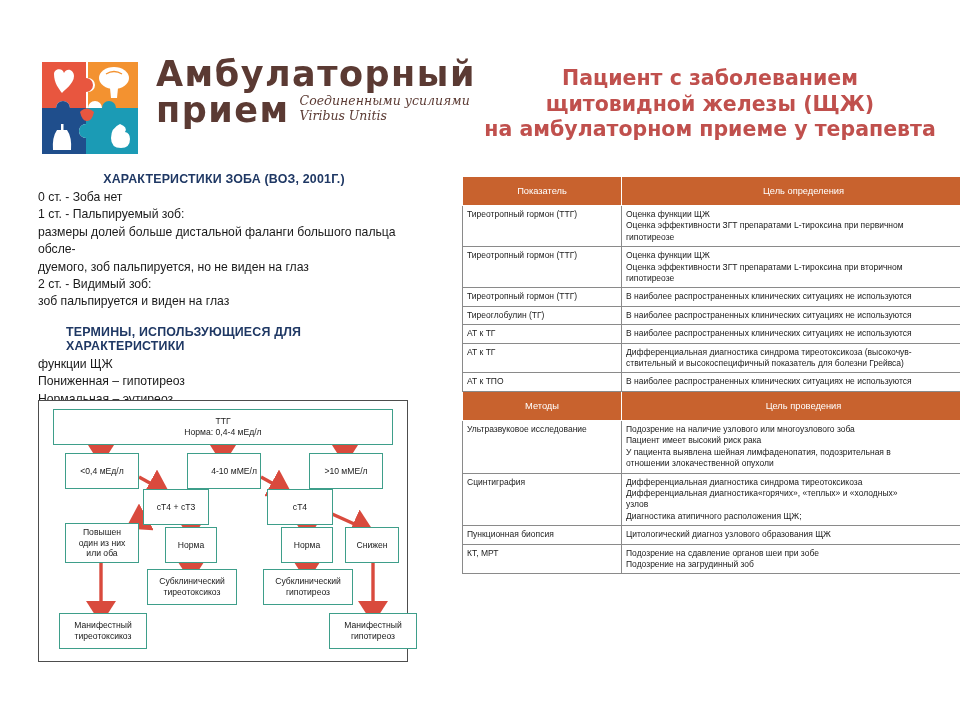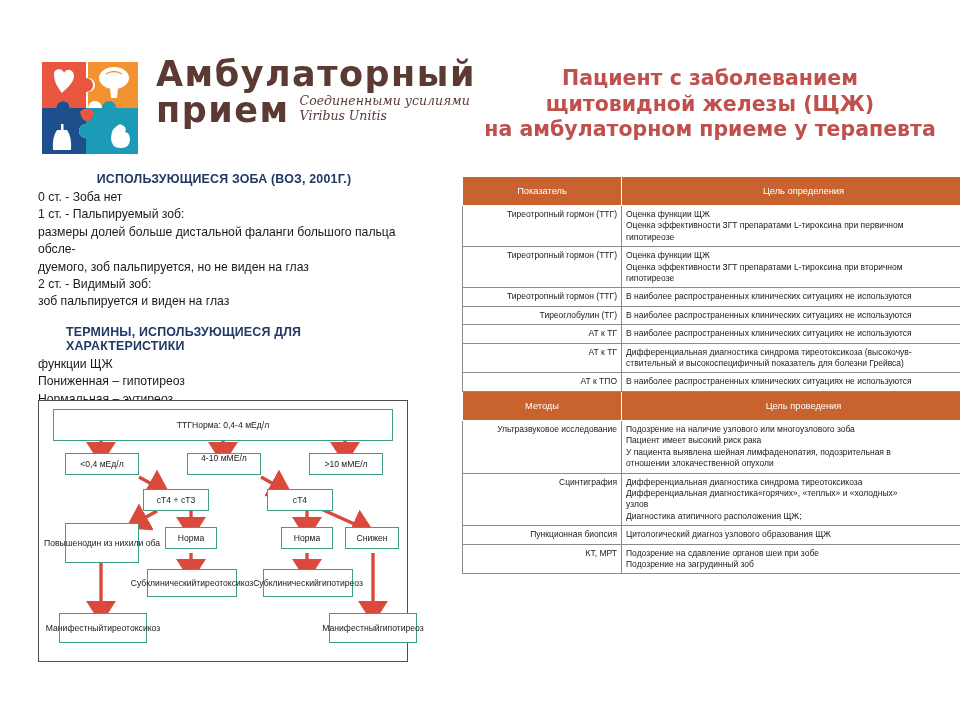--- a/index.html
+++ b/index.html
@@ -105,28 +105,28 @@
     background: #ffffff;
     box-sizing: border-box;
   }
   #flow-svg { display: block; }
   .fbox {
     position: absolute;
     border: 1.2px solid #3e9e8a;
     background: #ffffff;
     box-sizing: border-box;
     display: flex;
-    flex-direction: row;
+    flex-direction: column;
     align-items: center;
     justify-content: center;
     text-align: center;
     font-size: 8.6px;
     line-height: 10.6px;
     color: #1a1a1a;
-    padding: 10px 3px;
+    padding: 17px 3px;
   }
   .fbox span { display: block; white-space: nowrap; }
 
   
   #table-wrap {
     position: absolute;
     left: 418px; top: 176px;
     width: 505px;
     padding-left: 44px;
   }
@@ -146,21 +146,21 @@
   }
   table.info td {
     border: 1px solid #8a8a8a;
     font-size: 8.5px;
     line-height: 11.4px;
     padding: 3px 4px;
     vertical-align: top;
     color: #1a1a1a;
     background: #ffffff;
   }
-  td.c1 { width: 150px; text-align: right; }
+  td.c1 { width: 150px; }
   td.c2 { width: 355px; }
   th.c1 { width: 150px; }
   th.c2 { width: 355px; }
   .cell-line { display: block; }
 </style>
 </head>
 <body>
 
 <div id="header">
 
@@ -204,21 +204,21 @@
   <div id="slide-title">
     <div>Пациент с заболеванием</div>
     <div>щитовидной железы (ЩЖ)</div>
     <div>на амбулаторном приеме у терапевта</div>
   </div>
 </div>
 
 <div id="left-col">
 
   <div>
-    <div class="block-heading">ИСПОЛЬЗУЮЩИЕСЯ ЗОБА (ВОЗ, 2001Г.)</div>
+    <div class="block-heading">ХАРАКТЕРИСТИКИ ЗОБА (ВОЗ, 2001Г.)</div>
     <div class="body-line">0 ст. - Зоба нет</div>
     <div class="body-line">1 ст. - Пальпируемый зоб:</div>
     <div class="body-line">размеры долей больше дистальной фаланги большого пальца обсле-</div>
     <div class="body-line">дуемого, зоб пальпируется, но не виден на глаз</div>
     <div class="body-line">2 ст. - Видимый зоб:</div>
     <div class="body-line">зоб пальпируется и виден на глаз</div>
   </div>
 
   <div id="terms-block">
     <div class="block-heading left-ind">ТЕРМИНЫ, ИСПОЛЬЗУЮЩИЕСЯ ДЛЯ ХАРАКТЕРИСТИКИ</div>

